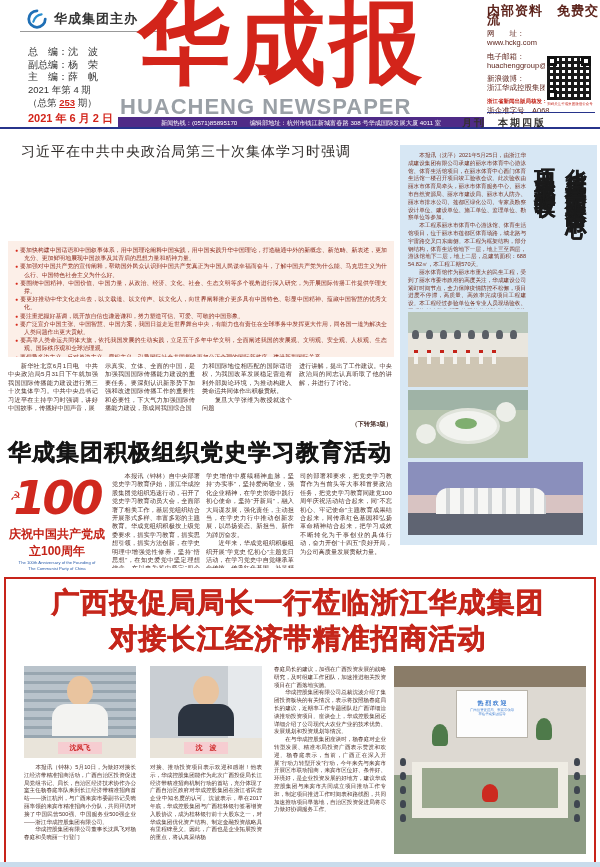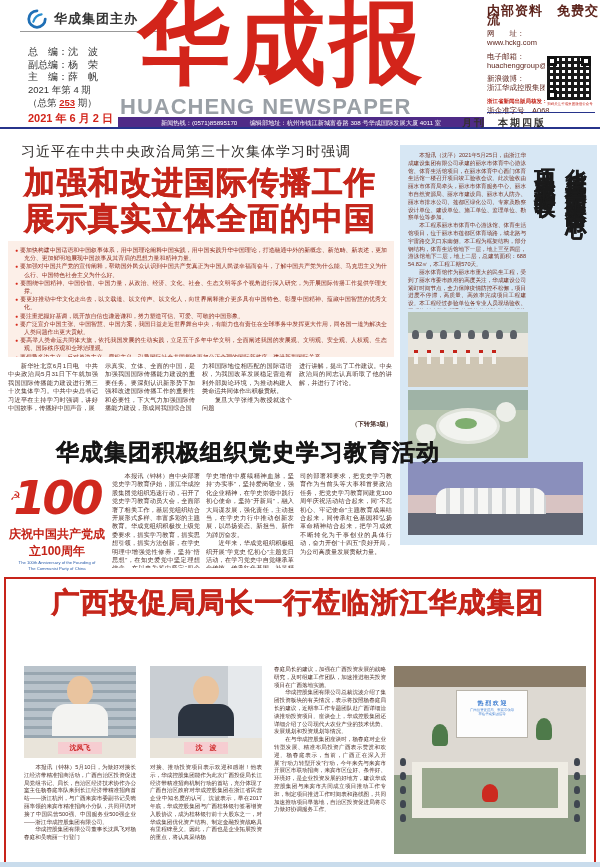--- a/index.html
+++ b/index.html
@@ -75,21 +75,21 @@
            background:#f2f3ef;border:3px solid #dfe3da;}
   .pitch{position:absolute;left:47px;top:28px;width:22px;height:11px;border-radius:50%;background:#7fae6f;}
   .dome{position:absolute;width:20px;height:20px;border-radius:50%;background:#eceee8;}
   .dome.d1{left:8px;top:34px;} .dome.d2{left:88px;top:12px;}
   .ph-dusk{left:408px;top:462px;width:175px;height:73px;
            background:linear-gradient(180deg,#8a8fbc 0 45%,#d8c3c2 45% 70%,#5f6472 70% 100%);}
   .shell{position:absolute;left:28px;top:26px;width:110px;height:26px;border-radius:12px 12px 0 0;
          background:repeating-linear-gradient(90deg,#f6f6f4 0 10px,#cfd2d4 10px 14px);}
   
   .party-headline{left:0;top:437px;width:400px;text-align:center;font-size:23px;font-weight:900;
-                  color:#161616;letter-spacing:1px;-webkit-text-stroke:0.4px #161616;white-space:nowrap;padding-left:48px;}
+                  color:#161616;letter-spacing:1px;-webkit-text-stroke:0.4px #161616;white-space:nowrap;}
   .cpc{left:8px;top:472px;width:98px;height:98px;text-align:center;}
   .cpc-num{position:relative;font-size:46px;line-height:52px;font-weight:900;font-style:italic;
            color:#d0281e;letter-spacing:-3px;font-family:"DejaVu Sans",sans-serif;}
   .cpc-emblem{position:absolute;left:2px;top:-2px;font-size:12px;color:#d0281e;font-style:normal;}
   .cpc-year{position:absolute;font-size:4.5px;color:#fff;font-style:normal;font-weight:normal;letter-spacing:0;}
   .y1{left:34px;top:26px;} .y2{left:64px;top:26px;}
   .cpc-cn{font-size:12px;font-weight:bold;color:#c42318;margin-top:2px;}
   .cpc-en{font-size:4.2px;color:#2a5caa;line-height:5.5px;}
   .party-col{top:472px;height:96px;font-size:6.2px;line-height:8.4px;color:#4a302a;
              text-align:justify;word-break:break-all;overflow:hidden;white-space:pre-line;}
@@ -179,22 +179,20 @@
   <div class="abs qr">
       <i class="tl"></i>
       <i class="tr"></i>
       <i class="bl"></i>
     </div>
   <div class="abs qr-caption">扫码关注华成集团微信公众号</div>
   <div class="abs sched-rule"></div>
   <div class="abs schedule">月刊　本期四版</div>
 
   <div class="abs overline">习近平在中共中央政治局第三十次集体学习时强调</div>
-  <div class="abs headline h-l1">加强和改进国际传播工作</div>
-  <div class="abs headline h-l2">展示真实立体全面的中国</div>
 
   <div class="abs quote-box">
     <ul>
       <li>要加快构建中国话语和中国叙事体系，用中国理论阐释中国实践，用中国实践升华中国理论，打造融通中外的新概念、新范畴、新表述，更加充分、更加鲜明地展现中国故事及其背后的思想力量和精神力量。</li>
       <li>要加强对中国共产党的宣传阐释，帮助国外民众认识到中国共产党真正为中国人民谋幸福而奋斗，了解中国共产党为什么能、马克思主义为什么行、中国特色社会主义为什么好。</li>
       <li>要围绕中国精神、中国价值、中国力量，从政治、经济、文化、社会、生态文明等多个视角进行深入研究，为开展国际传播工作提供学理支撑。</li>
       <li>要更好推动中华文化走出去，以文载道、以文传声、以文化人，向世界阐释推介更多具有中国特色、彰显中国精神、蕴藏中国智慧的优秀文化。</li>
       <li>要注重把握好基调，既开放自信也谦逊谦和，努力塑造可信、可爱、可敬的中国形象。</li>
       <li>要广泛宣介中国主张、中国智慧、中国方案，我国日益走近世界舞台中央，有能力也有责任在全球事务中发挥更大作用，同各国一道为解决全人类问题作出更大贡献。</li>
       <li>要高举人类命运共同体大旗，依托我国发展的生动实践，立足五千多年中华文明，全面阐述我国的发展观、文明观、安全观、人权观、生态观、国际秩序观和全球治理观。</li>
@@ -261,20 +259,21 @@
     <div class="cpc-en">The 100th Anniversary of the Founding of</div>
     <div class="cpc-en">The Communist Party of China</div>
   </div>
   <div class="abs party-col pc1">　　本报讯（钟林）自中央部署党史学习教育伊始，浙江华成控股集团党组织迅速行动，召开了党史学习教育动员大会，全面部署了相关工作，基层党组织结合开展形式多样、丰富多彩的主题教育。华成党组织积极按上级党委要求，抓实学习教育，抓实思想引领，抓实方法创新，在学史明理中增强党性修养，坚持“悟思想”，在知史爱党中坚定理想信念，在以史为鉴中坚定“四个自信”，在奋发有为中坚定使命担当，在</div>
   <div class="abs party-col pc2">学史增信中赓续精神血脉，坚持“办实事”，坚持爱岗敬业，强化企业精神，在学史崇德中践行初心使命，坚持“开新局”，融入大局谋发展，强化责任，主动担当，在学史力行中推动创新发展，以昂扬姿态、新担当、新作为踔厉奋发。
 　　近年来，华成党组织积极组织开展“学党史 忆初心”主题党日活动，在学习党史中自觉继承革命传统、传承红色基因，补足精神之钙，为礼赞建党百年提供政治保证。各子公司按照集团公</div>
   <div class="abs party-col pc3">司的部署和要求，把党史学习教育作为当前头等大事和首要政治任务，把党史学习教育同建党100周年庆祝活动结合起来，同“不忘初心、牢记使命”主题教育成果结合起来，同传承红色基因和弘扬革命精神结合起来，把学习成效不断转化为干事创业的具体行动，奋力开创“十四五”良好开局，为公司高质量发展贡献力量。</div>
 
   <div class="abs event-box"></div>
   <div class="abs ev-headline ev-l1">广西投促局局长一行莅临浙江华成集团</div>
+  <div class="abs ev-headline ev-l2">对接长江经济带精准招商活动</div>
 
   <div class="abs portrait p1">
     <div class="head"></div>
     <div class="torso t-white"></div>
     <div class="desk"></div>
     <div class="nameplate">沈凤飞</div>
   </div>
   <div class="abs portrait p2">
     <div class="head"></div>
     <div class="torso t-suit"></div>

